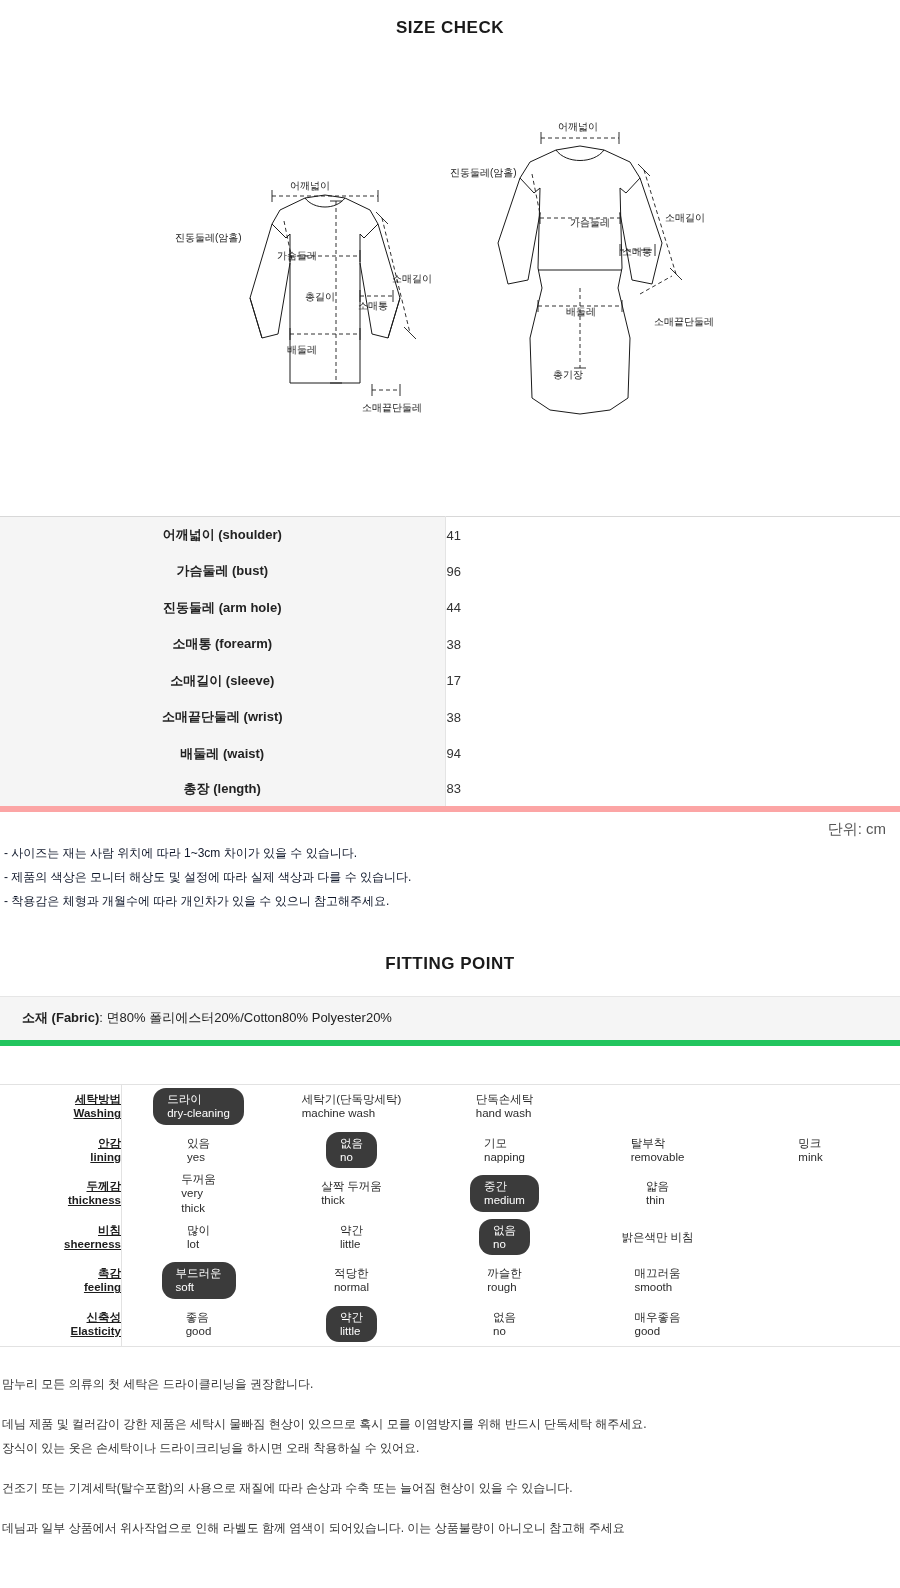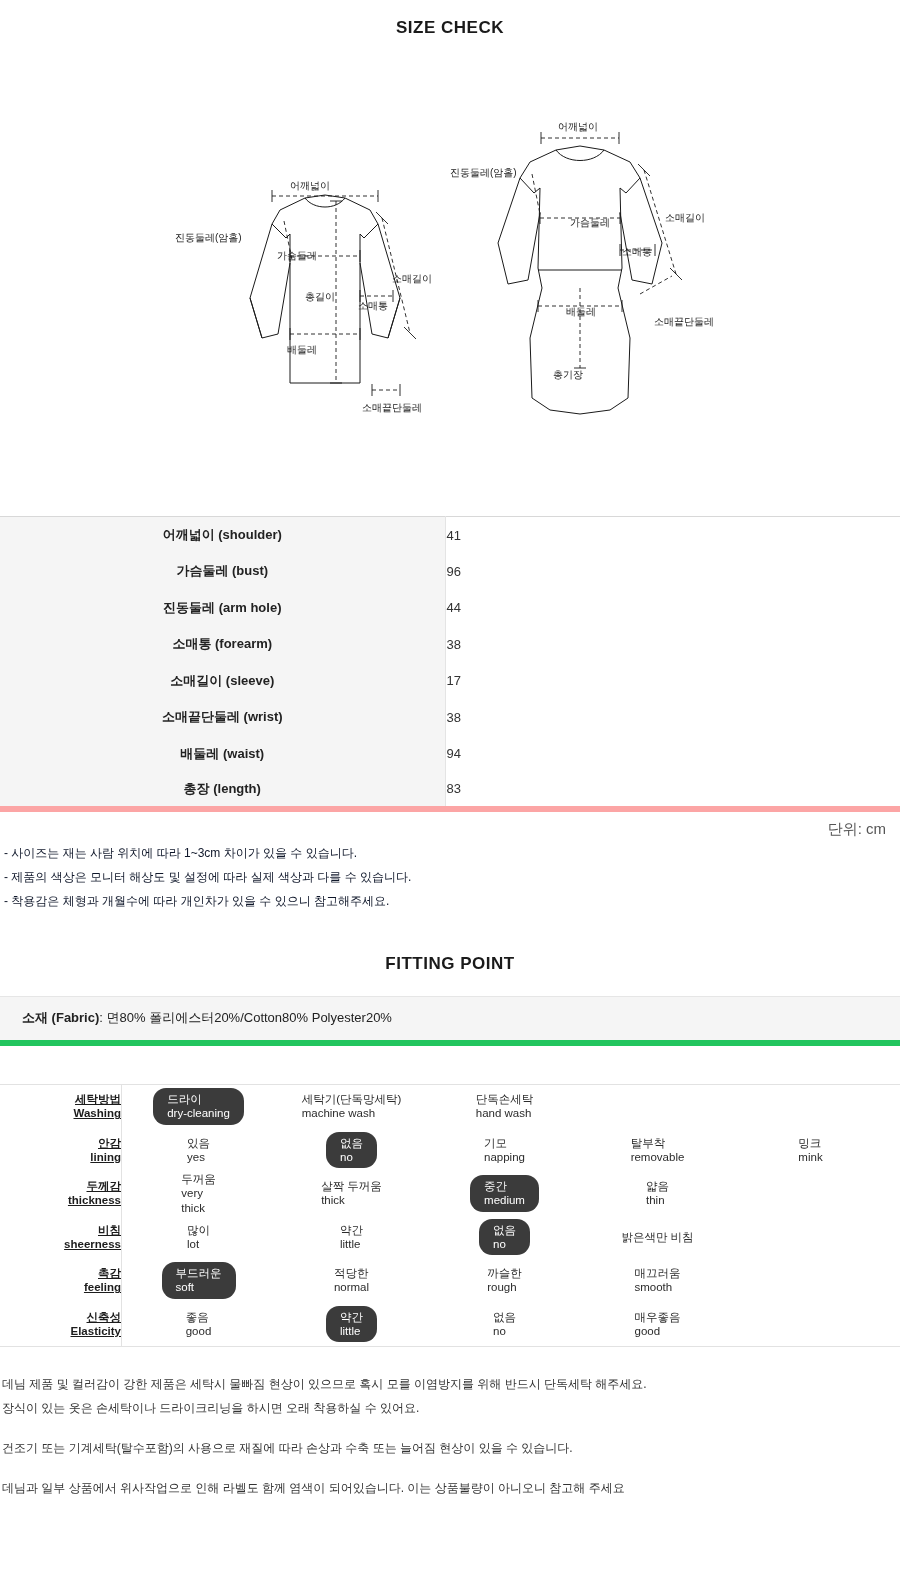--- a/index.html
+++ b/index.html
@@ -455,19 +455,20 @@
           </div>
           <div class="fit-cell">
             <span class="fit-opt"><div>매우좋음</div><div>good</div></span>
           </div>
           <div class="fit-cell"></div>
         </div>
       </div>
   </div>
 
   <div class="bottom-notes" id="bottom-notes">
+      <p>맘누리 모든 의류의 첫 세탁은 드라이클리닝을 권장합니다.</p>
       <p class="tight">데님 제품 및 컬러감이 강한 제품은 세탁시 물빠짐 현상이 있으므로 혹시 모를 이염방지를 위해 반드시 단독세탁 해주세요.</p>
       <p>장식이 있는 옷은 손세탁이나 드라이크리닝을 하시면 오래 착용하실 수 있어요.</p>
       <p>건조기 또는 기계세탁(탈수포함)의 사용으로 재질에 따라 손상과 수축 또는 늘어짐 현상이 있을 수 있습니다.</p>
       <p>데님과 일부 상품에서 위사작업으로 인해 라벨도 함께 염색이 되어있습니다. 이는 상품불량이 아니오니 참고해 주세요</p>
     </div>
 
 </div>
 
 </body></html>

